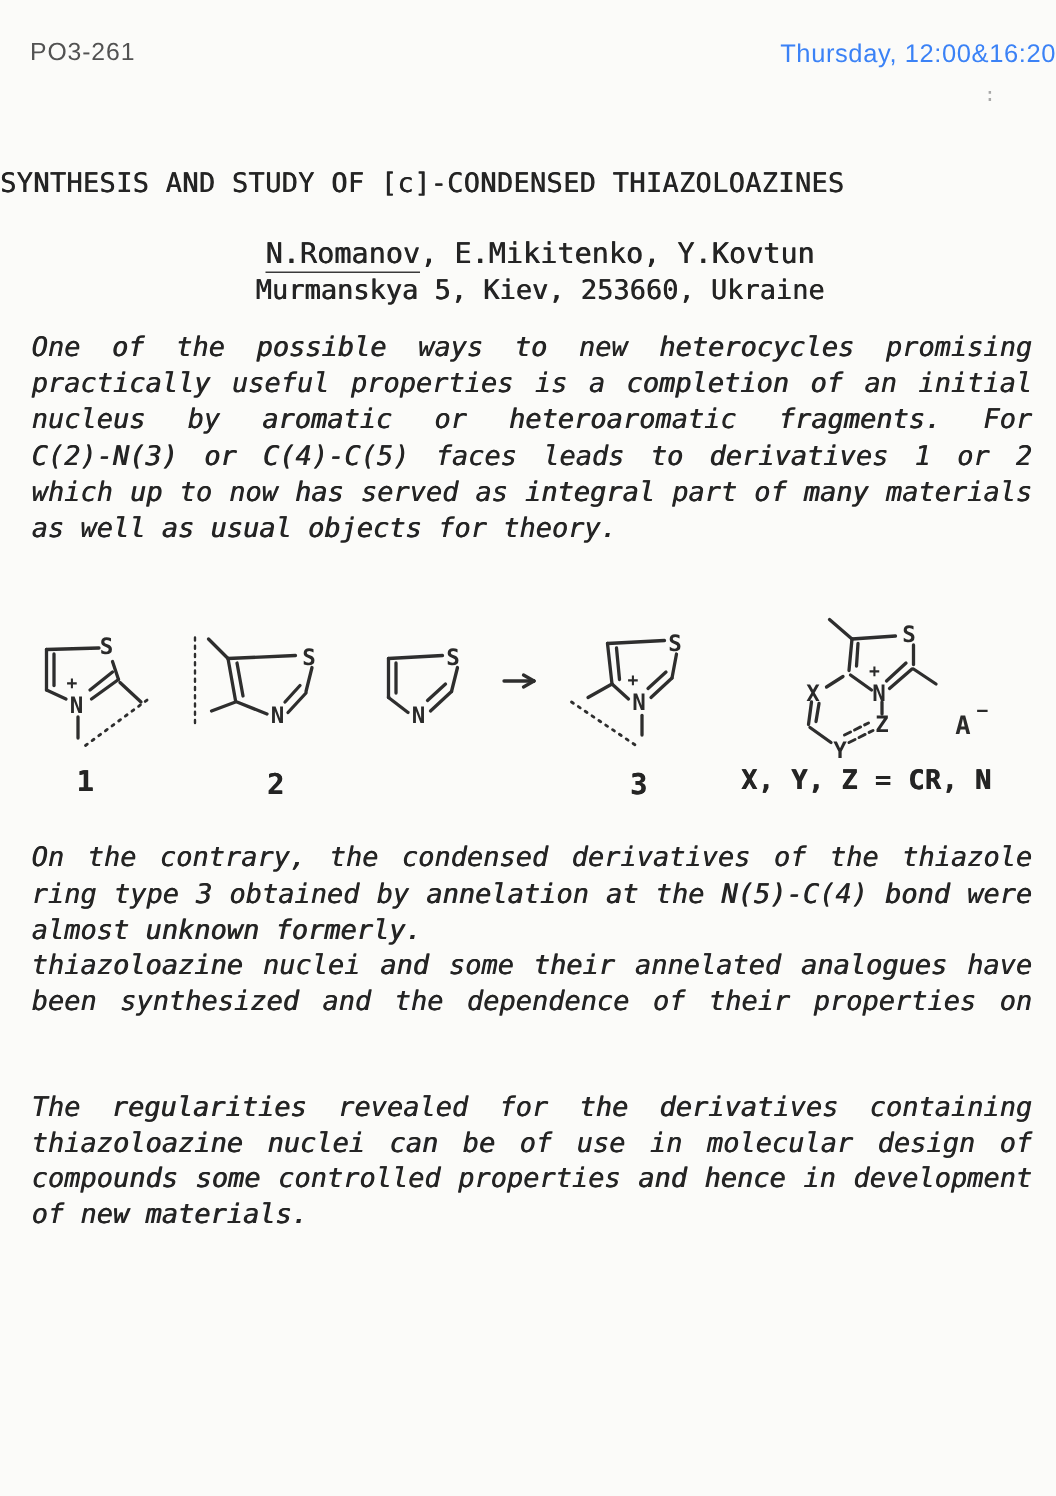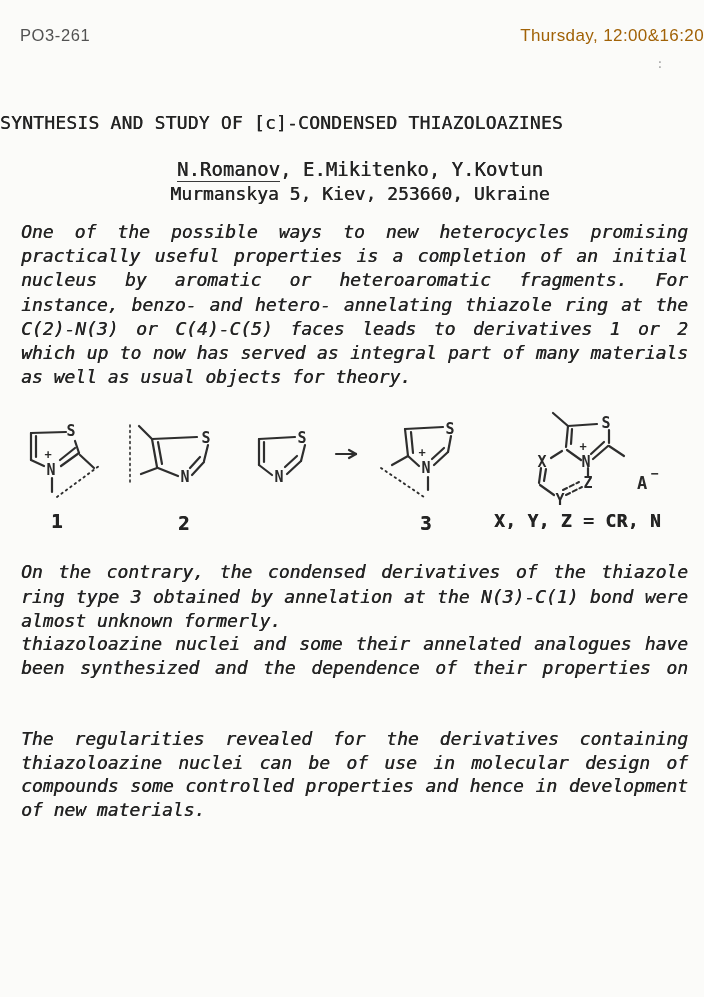--- a/index.html
+++ b/index.html
@@ -8,21 +8,21 @@
     background:#fbfbf9;
     font-family:"DejaVu Sans Mono",monospace;color:#242424;padding-left:16px;
   }
   
   .hdr-left{
     position:absolute;left:20px;top:26px;
     font-family:"Liberation Sans",sans-serif;font-size:16.5px;color:#525252;letter-spacing:.6px;
   }
   .hdr-right{
     position:absolute;right:16px;top:26px;
-    font-family:"Liberation Sans",sans-serif;font-size:17px;color:#a16207;letter-spacing:.4px;
+    font-family:"Liberation Sans",sans-serif;font-size:17px;color:#3b82f6;letter-spacing:.4px;
   }
   .noise-mark{
     position:absolute;left:656px;top:56px;font-size:13px;color:#a9a9a9;
   }
   
   .title{
     position:absolute;left:0;right:0;top:80px;text-align:left;
     font-size:18px;font-weight:400;letter-spacing:.2px;
     text-shadow:.35px 0 0 currentColor;
     margin-top:32px;
@@ -72,21 +72,20 @@
   <div class="noise-mark">:</div>
 
   <div class="title">SYNTHESIS AND STUDY OF [c]-CONDENSED THIAZOLOAZINES</div>
   <div class="authors"><span class="ul">N.Romanov</span><span>, E.Mikitenko, Y.Kovtun</span></div>
   <div class="address">Murmanskya 5, Kiev, 253660, Ukraine</div>
 
   <div class="para p1">
     <div class="ln j">One of the possible ways to new heterocycles promising</div>
     <div class="ln j">practically useful properties is a completion of an initial</div>
     <div class="ln j">nucleus by aromatic or heteroaromatic fragments. For</div>
-    <div class="ln j">instance, benzo- and hetero- annelating thiazole ring at the</div>
     <div class="ln j">C(2)-N(3) or C(4)-C(5) faces leads to derivatives 1 or 2</div>
     <div class="ln j">which up to now has served as integral part of many materials</div>
     <div class="ln">as well as usual objects for theory.</div>
   </div>
 
   <svg class="fig" viewBox="0 0 704 134">
 
     <g>
       <path d="M31,35 L66,34"></path>
       <path d="M31,35 L31,62"></path>
@@ -181,21 +180,21 @@
     </g>
   </svg>
 
   <div class="fig-label" style="left:51px;top:510px;">1</div>
   <div class="fig-label" style="left:178px;top:512px;">2</div>
   <div class="fig-label" style="left:420px;top:512px;">3</div>
   <div class="legend">X, Y, Z = CR, N</div>
 
   <div class="para p2">
     <div class="ln j">On the contrary, the condensed derivatives of the thiazole</div>
-    <div class="ln j">ring type 3 obtained by annelation at the N(3)-C(1) bond were</div>
+    <div class="ln j">ring type 3 obtained by annelation at the N(5)-C(4) bond were</div>
     <div class="ln">almost unknown formerly.</div>
   </div>
 
   <div class="para p3">
     <div class="ln j">thiazoloazine nuclei and some their annelated analogues have</div>
     <div class="ln j">been synthesized and the dependence of their properties on</div>
   </div>
 
   <div class="para p4">
     <div class="ln j">The regularities revealed for the derivatives containing</div>

